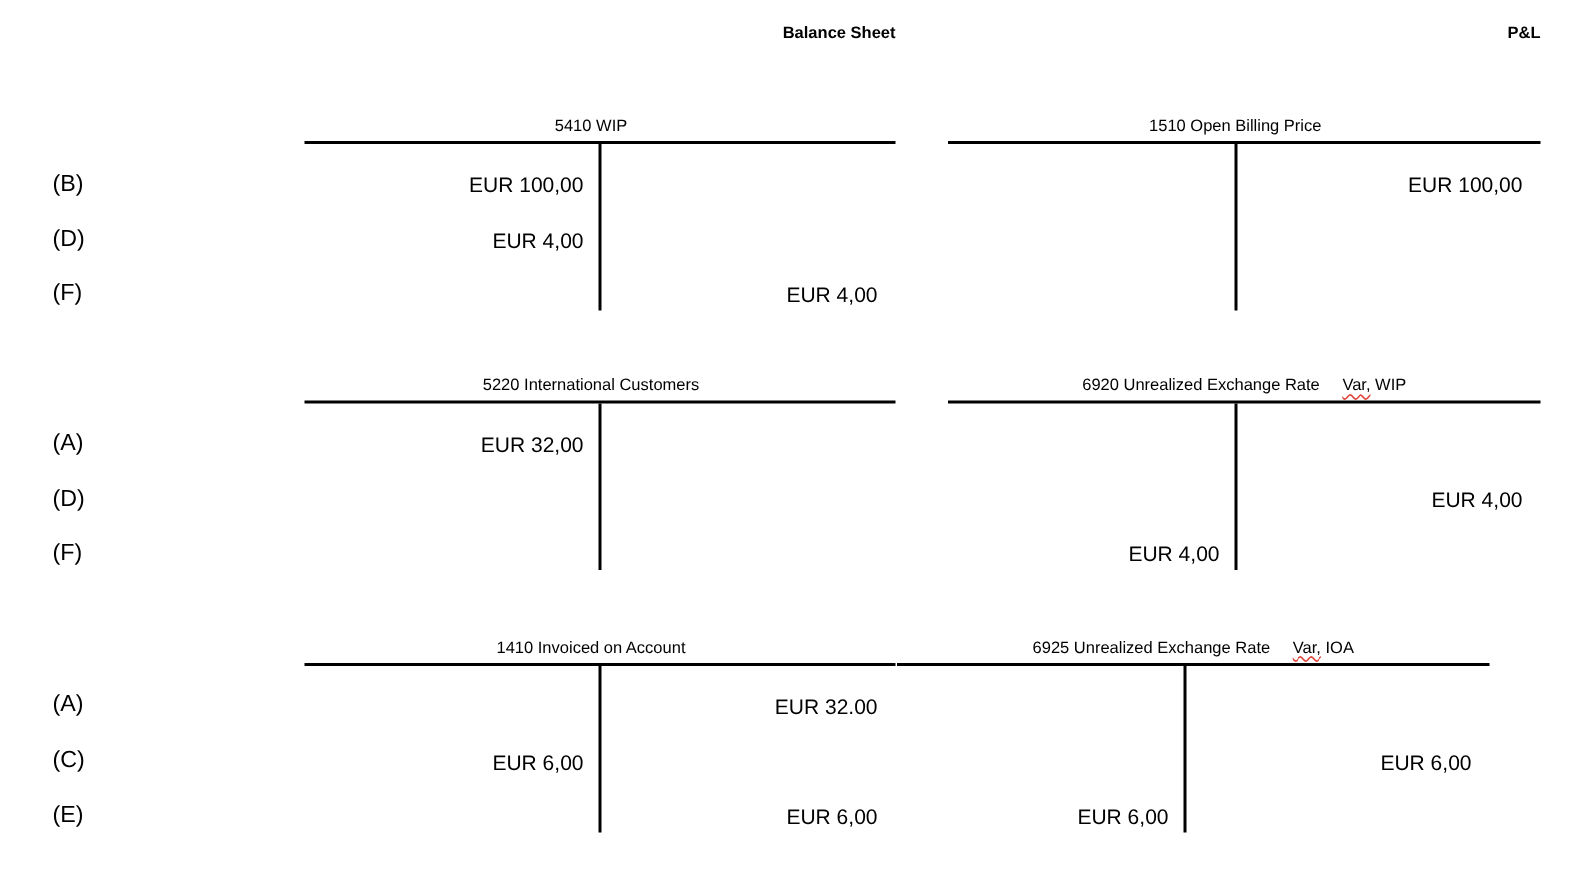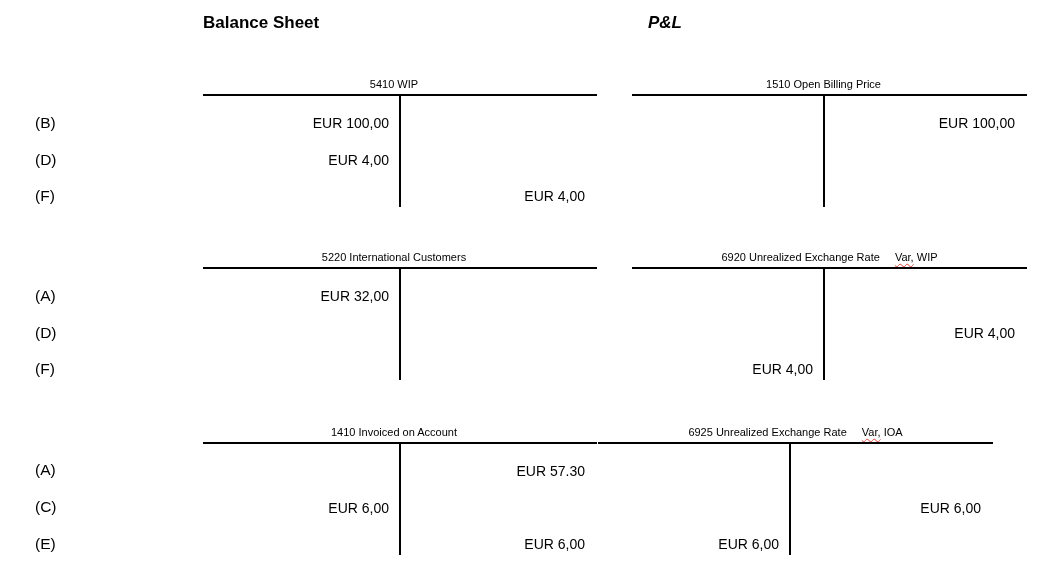--- a/index.html
+++ b/index.html
@@ -14,23 +14,23 @@
     background: #ffffff;
     font-family: "Liberation Sans", sans-serif;
     color: #000000;
     overflow: hidden;
   }
   .col-header {
     position: absolute;
     top: 13px;
     height: 19px;
     line-height: 19px;
-    font-size: 17px;
+    font-size: 11px;
     font-weight: bold;
-    text-align: left;
+    text-align: right;
     white-space: nowrap;
   }
   .entry-label {
     position: absolute;
     left: 35px;
     width: 40px;
     height: 16px;
     line-height: 16px;
     font-size: 15.5px;
     white-space: nowrap;
@@ -96,21 +96,21 @@
   .r1 { top: 40px; }
   .r2 { top: 77px; }
   .r3 { top: 113px; }
 </style>
 </head>
 <body>
 
 <div class="canvas">
 
   <div class="col-header" style="left:203px; width:394px;">Balance Sheet</div>
-  <div class="col-header" style="left:648px; width:395px;font-style:italic;">P&amp;L</div>
+  <div class="col-header" style="left:632px; width:395px;">P&amp;L</div>
 
   <div class="entry-label" style="top:115px;">(B)</div>
   <div class="entry-label" style="top:152px;">(D)</div>
   <div class="entry-label" style="top:188px;">(F)</div>
 
   <div class="entry-label" style="top:288px;">(A)</div>
   <div class="entry-label" style="top:325px;">(D)</div>
   <div class="entry-label" style="top:361px;">(F)</div>
 
   <div class="entry-label" style="top:462px;">(A)</div>
@@ -163,21 +163,21 @@
     <div class="amt credit r2">EUR 4,00</div>
     <div class="amt debit r3">EUR 4,00</div>
     <div class="amt credit r3"></div>
   </div>
 
   <div class="taccount" style="left:203px; top:423px; width:394px;">
     <div class="t-title"><span>1410 Invoiced on Account</span><span class="wavy"></span><span></span></div>
     <div class="hline"></div>
     <div class="vline"></div>
     <div class="amt debit r1"></div>
-    <div class="amt credit r1">EUR 57.30</div>
+    <div class="amt credit r1">EUR 32.00</div>
     <div class="amt debit r2">EUR 6,00</div>
     <div class="amt credit r2"></div>
     <div class="amt debit r3"></div>
     <div class="amt credit r3">EUR 6,00</div>
   </div>
 
   <div class="taccount right" style="left:598px; top:423px; width:395px;">
     <div class="t-title"><span>6925 Unrealized Exchange Rate </span><span class="wavy">Var,</span><span> IOA</span></div>
     <div class="hline"></div>
     <div class="vline"></div>

